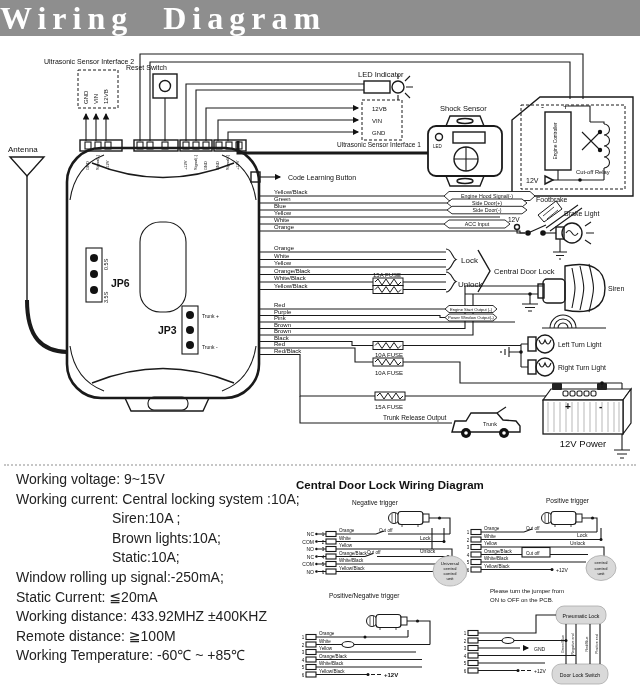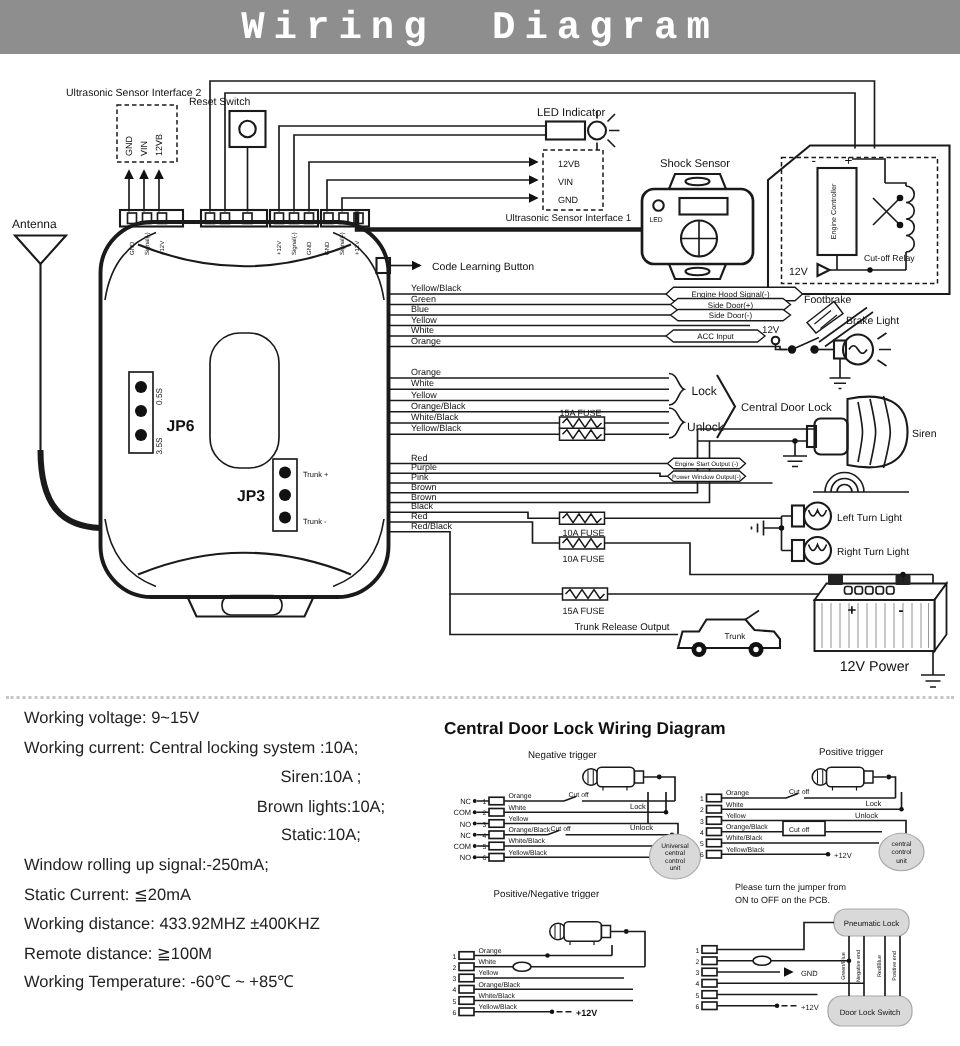--- a/index.html
+++ b/index.html
@@ -1,25 +1,25 @@
 <!DOCTYPE html>
 <html><head>
 <meta charset="utf-8">
 <style>
   html,body{margin:0;padding:0;background:#fff;}
   .page{position:relative;width:640px;height:697px;background:#fff;overflow:hidden;
         font-family:"Liberation Sans",sans-serif;}
   .hdr{position:absolute;top:0;left:0;width:640px;height:36px;background:#8e8e8e;}
-  .hdr h1{margin:0;line-height:36px;text-align:center;color:#fff;font-size:26px;
+  .hdr h1{margin:0;line-height:36px;color:#fff;font-size:32px;
           font-weight:bold;letter-spacing:6px;word-spacing:16px;
-          font-family:Liberation Mono, monospace;}
+          font-family:Liberation Serif, serif;}
   .divider{position:absolute;top:464px;left:4px;width:632px;border-top:2px dotted #c6c6c6;}
-  .specs{position:absolute;left:16px;top:470px;width:300px;font-size:11px;color:#222;
+  .specs{position:absolute;left:16px;top:470px;width:300px;font-size:14px;color:#222;
          line-height:19.6px;white-space:nowrap;}
-  .specs .indent{padding-left:96px;text-align:center;}
+  .specs .indent{padding-left:96px;}
   svg{position:absolute;top:0;left:0;font-family:"Liberation Sans",sans-serif;}
   svg text{fill:#111;}
   .ln{stroke:#1a1a1a;stroke-width:1.1;fill:none;}
   .thk{stroke:#1a1a1a;stroke-width:3;fill:none;}
   .out{stroke:#1a1a1a;stroke-width:1.4;fill:none;}
   .out2{stroke:#1a1a1a;stroke-width:2.6;fill:none;}
   .dash{stroke:#1a1a1a;stroke-width:1;fill:none;stroke-dasharray:3 2;}
   .tagbox{fill:#fff;stroke:#1a1a1a;stroke-width:0.9;}
   .dot{fill:#111;}
   .grayblob{fill:#d9d9d9;stroke:#a9a9a9;stroke-width:0.8;}

